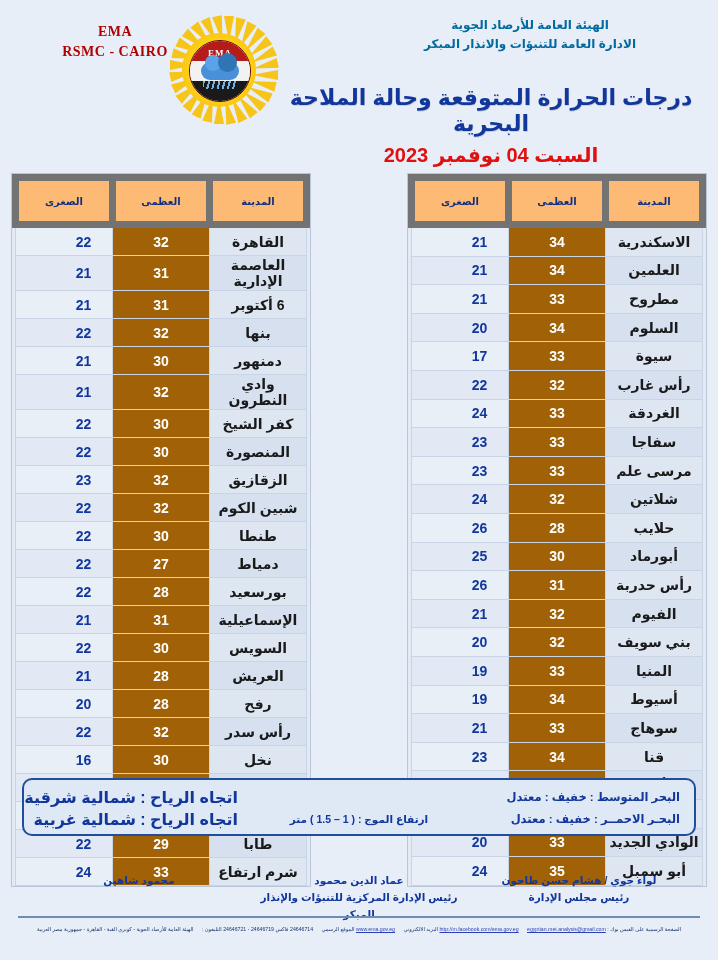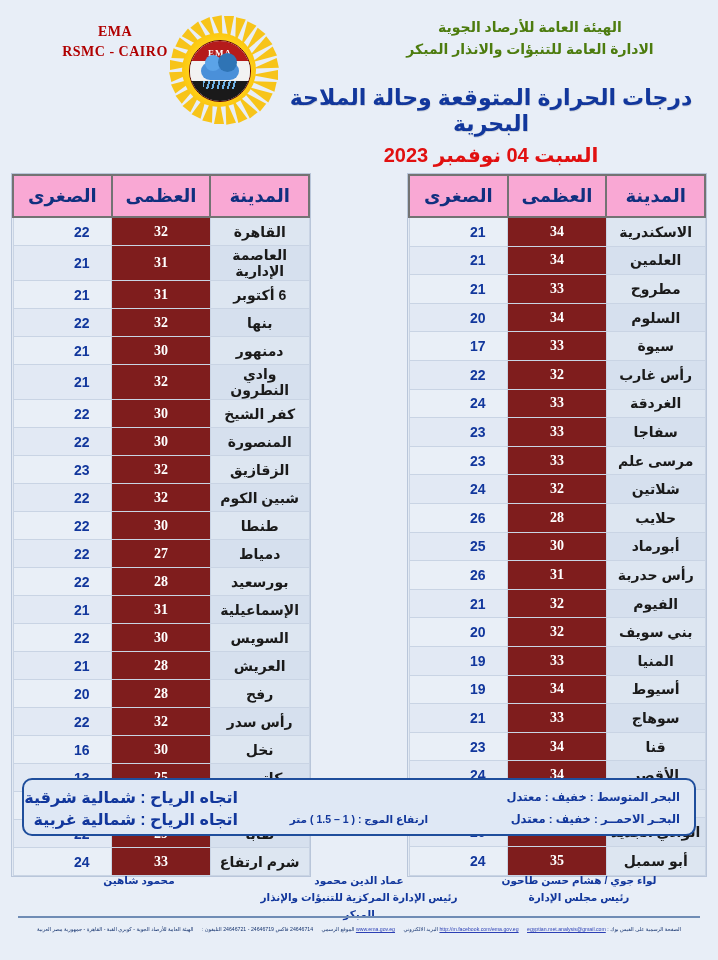--- a/index.html
+++ b/index.html
@@ -21,21 +21,21 @@
     position:absolute;left:40px;top:22px;
     text-align:center;width:150px;
     color:#b00000;font-weight:bold;font-size:14px;
     line-height:1.45;
     font-family:"Liberation Serif","DejaVu Serif",serif;
     letter-spacing:.5px;
   }
   .org-right{
     position:absolute;right:18px;top:16px;
     text-align:center;width:340px;
-    color:#4d7c0f;font-weight:bold;font-size:14px;
+    color:#0369a1;font-weight:bold;font-size:12px;
     line-height:1.6;
   }
   .logo{
     position:absolute;left:165px;top:16px;
     width:108px;height:108px;
   }
   .sun{
     position:absolute;left:0;top:0;width:108px;height:108px;
   }
   .ray{
@@ -108,43 +108,43 @@
     padding:0 12px;box-sizing:border-box;
   }
   table.wx{
     border-collapse:collapse;
     width:298px;
     table-layout:fixed;
     background:#e3eaf4;
     box-shadow:0 0 0 1px #b9c6da;
   }
   table.wx th{
-    background:#f9a8d4;
+    background:#fdba74;
     color:#10307f;
-    font-size:18px;font-weight:bold;
+    font-size:10px;font-weight:bold;
     height:38px;
-    border:2px solid #737373;
+    border:7px solid #737373;
     vertical-align:middle;
   }
   th.city-h{color:#a51515;font-size:15px;}
   th.max-h{color:#e02020;}
   th.min-h{color:#12379c;}
   table.wx td{
     border:1px solid #c9d4e4;
     height:25px;
     font-size:14px;font-weight:bold;
     text-align:center;
     vertical-align:middle;
   }
   td.city{
     background:#dde6f1;color:#1a1a1a;
     width:148px;text-align:center;
   }
   td.max{
-    background:#7f1d1d;color:#ffffff;width:75px;font-family:Liberation Serif, serif;
+    background:#a16207;color:#ffffff;width:75px;
   }
   td.min{
     background:#e9eff7;color:#12379c;width:73px;padding-left:40px;
   }
   tr:nth-child(even) td.city{background:#d6e0ee;}
   tr:nth-child(even) td.min{background:#e2e9f4;}
 
   
   .sea-box{
     position:absolute;left:22px;top:778px;width:674px;height:58px;

